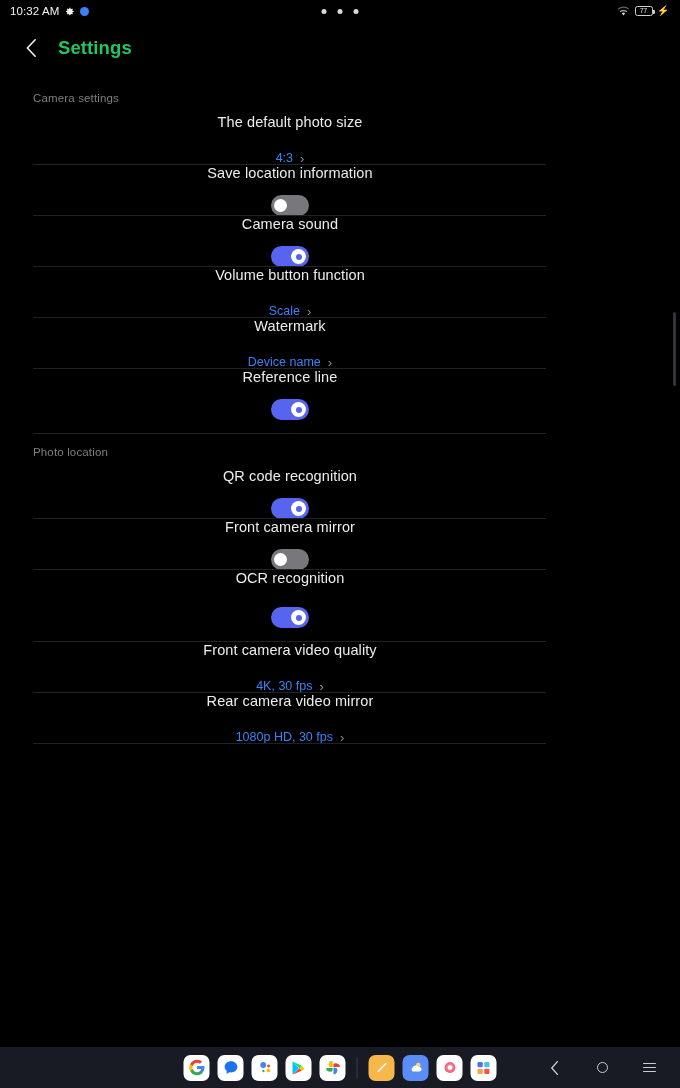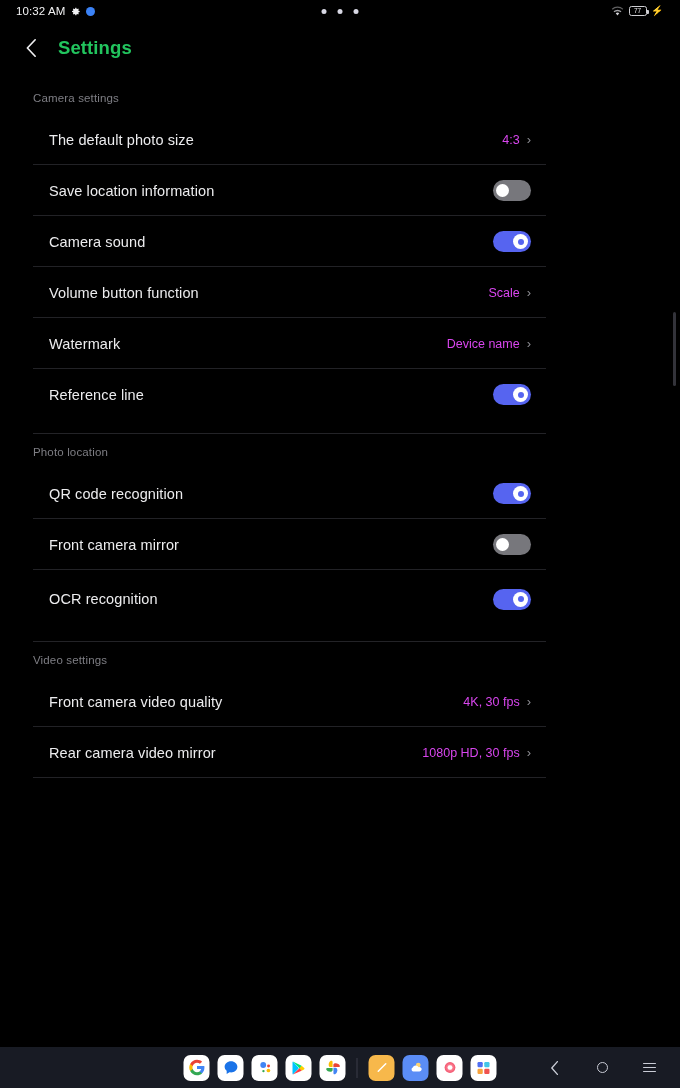--- a/index.html
+++ b/index.html
@@ -8,21 +8,21 @@
     background:#000;
     font-family:"Liberation Sans", sans-serif;
     overflow:hidden;
   }
   #screen { position:relative; width:680px; height:1088px; background:#000; }
 
   
   .statusbar{
     position:absolute; top:0; left:0; width:680px; height:22px;
     display:flex; align-items:center; justify-content:space-between;
-    padding:0 16px; color:#e9e9ea; font-size:11px;
+    padding:0 10px; color:#e9e9ea; font-size:11px;
   }
   .sb-left{ display:flex; align-items:center; gap:5px; }
   .sb-time{ font-size:11.5px; letter-spacing:.1px; color:#f2f2f3; }
   .sb-gear{ width:11px; height:11px; display:block; }
   .sb-dot-blue{ width:9px; height:9px; border-radius:50%; background:#3b82f6; display:block; }
   .sb-center{ position:absolute; left:50%; transform:translateX(-50%); display:flex; gap:11px; align-items:center; }
   .cut-dot{ width:5px;height:5px;border-radius:50%;background:#d8d8e4; }
   .sb-right{ display:flex; align-items:center; gap:5px; }
   .batt{
     width:18px;height:10px;border:1px solid #cfcfd3;border-radius:2.5px;
@@ -40,31 +40,31 @@
   .back-btn{ width:26px;height:26px;display:flex;align-items:center;justify-content:center;cursor:pointer; }
   .title{ color:#22c55e; font-size:18.5px; font-weight:bold; letter-spacing:.1px; }
 
   
   .content{ position:absolute; top:80px; left:0; width:580px; }
   .section-label{
     color:#7e7e84; font-size:11.5px; padding:12px 0 10px 33px; letter-spacing:.15px;
   }
   .row{
     position:relative; min-height:51px; display:flex; align-items:center;
-    justify-content:space-between; padding:0 49px; cursor:pointer;
+    justify-content:space-between; padding:0 49px; cursor:pointer;flex-direction:column;
   }
   .row.tall{ min-height:58px; align-items:center;text-align:center; }
   .row .divider{
     position:absolute; left:33px; right:34px; bottom:0; height:1px; background:#222226;
   }
   .row-left{ display:flex; flex-direction:column; justify-content:center; gap:3px; }
   .row-title{ color:#ececee; font-size:14.5px; letter-spacing:.1px; }
   .row-sub{ color:#85858b; font-size:11.5px; letter-spacing:.1px; }
   .row-right{ display:flex; align-items:center; gap:7px; }
-  .row-value{ color:#d946ef; font-size:12.5px; }
+  .row-value{ color:#3b82f6; font-size:12.5px; }
   .chev{ color:#8d8d93; font-size:13px; line-height:1; display:block; }
 
   
   .toggle{ width:38px; height:21px; border-radius:11px; position:relative; flex:0 0 auto; cursor:pointer; }
   .toggle.on{ background:#5664f0; }
   .toggle.off{ background:#77777c; }
   .knob{ position:absolute; top:3px; width:15px; height:15px; border-radius:50%; background:#fff; }
   .toggle.on .knob{ right:3px; }
   .toggle.on .knob:after{
     content:""; position:absolute; left:4.5px; top:4.5px; width:6px; height:6px;
@@ -236,21 +236,20 @@
       <div class="row-left">
         <span class="row-title">OCR recognition</span>
       </div>
       <div class="toggle on">
         <span class="knob"></span>
       </div>
     </div>
 
     <div class="section-sep"></div>
 
-    <div class="section-label">Video settings</div>
 
     <div class="row">
       <div class="row-left">
         <span class="row-title">Front camera video quality</span>
       </div>
       <div class="row-right">
         <span class="row-value">4K, 30 fps</span>
         <span class="chev">›</span>
       </div>
       <span class="divider"></span>

